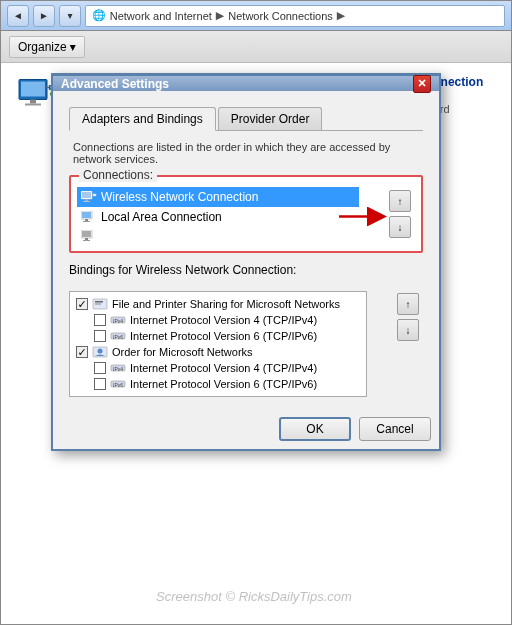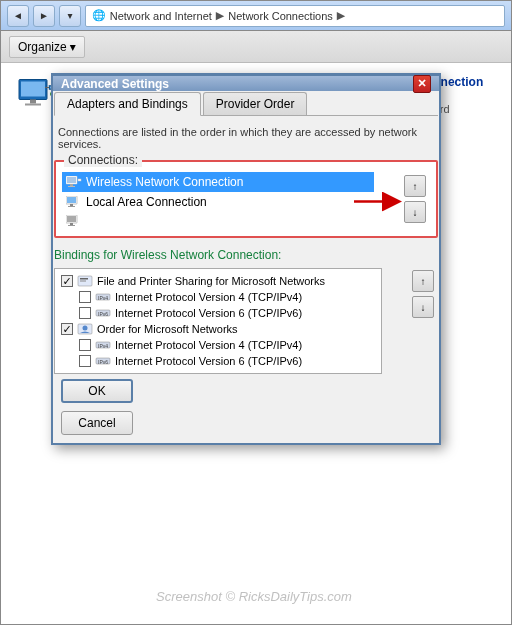--- a/index.html
+++ b/index.html
@@ -158,21 +158,21 @@
       display: flex;
       align-items: center;
       justify-content: center;
       cursor: pointer;
       color: white;
       font-size: 11px;
       font-weight: bold;
     }
 
     .dialog-content {
-      padding: 1px;
+      padding: 16px;
     }
 
     .tab-bar {
       display: flex;
       border-bottom: 1px solid #aaa;
       margin-bottom: 10px;
     }
 
     .tab {
       padding: 4px 12px;
@@ -252,22 +252,22 @@
       border-radius: 2px;
       display: flex;
       align-items: center;
       justify-content: center;
       cursor: pointer;
       font-size: 10px;
     }
 
     .bindings-label {
       font-size: 12px;
-      color: #15803d;
-      margin-bottom: 6px;
+      color: #000000;
+      margin-bottom: 14px;
     }
 
     .bindings-box {
       border: 1px solid #aaa;
       background: white;
       padding: 4px;
       margin-right: 34px;
       min-height: 90px;
     }
 
@@ -297,21 +297,20 @@
     .indent {
       margin-left: 18px;
     }
 
     .dialog-footer {
       display: flex;
       justify-content: flex-end;
       gap: 8px;
       padding: 8px;
       padding-top: 4px;
-      flex-direction: column;
     }
 
     .footer-btn {
       width: 72px;
       height: 24px;
       background: linear-gradient(to bottom, #f5f5f5, #e0e0e0);
       border: 1px solid #999;
       border-radius: 3px;
       cursor: pointer;
       font-size: 12px;

